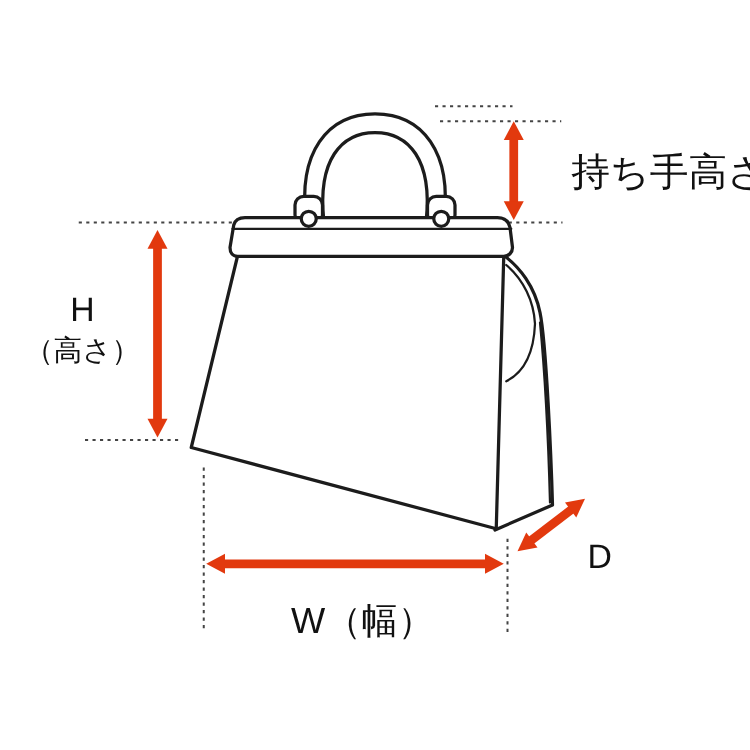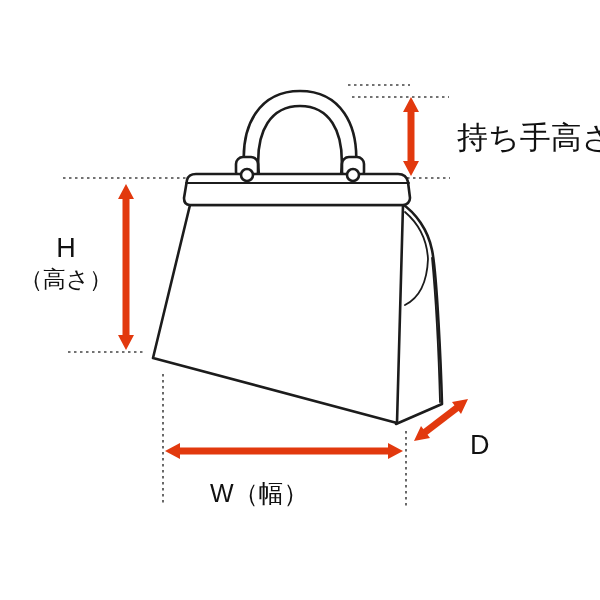--- a/index.html
+++ b/index.html
@@ -18,21 +18,21 @@
   }
   .canvas svg{position:absolute;left:0;top:0;}
   .bag-line{stroke:var(--line-color);stroke-width:2.6;fill:none;stroke-linejoin:round;stroke-linecap:round;}
   .bag-fill{fill:#ffffff;}
   .thin{stroke-width:1.8;}
   .dotted line{stroke:var(--dot-color);stroke-width:1.6;stroke-dasharray:2.5 3.5;fill:none;}
   .arrow-line{stroke:var(--arrow-color);stroke-width:7;fill:none;stroke-linecap:butt;}
   .arrow-head{fill:var(--arrow-color);stroke:none;}
   .label{position:absolute;color:#111;white-space:nowrap;}
   .label .sym{font-size:27px;}
-  .label .cap{font-size:23px;font-family:Liberation Serif, serif;}
+  .label .cap{font-size:23px;}
 </style>
 </head>
 <body>
 
 <div class="canvas">
 
   <svg width="600" height="600" viewBox="0 0 600 600">
 
     <g class="dotted">
       <line x1="348" y1="85" x2="410" y2="85"></line>
@@ -94,19 +94,19 @@
     </g>
   </svg>
 
   <div class="label" style="left:457px;top:117px;font-size:31px;">持ち手高さ</div>
 
   <div class="label" style="left:14px;top:232px;width:104px;text-align:center;line-height:1.25;">
     <div class="sym">H</div>
     <div class="cap">（高さ）</div>
   </div>
 
-  <div class="label" style="left:210px;top:477px;width:160px;text-align:left;font-size:25px;">W（幅）</div>
+  <div class="label" style="left:210px;top:477px;width:160px;text-align:center;font-size:29px;">W（幅）</div>
 
   <div class="label" style="left:462px;top:429px;line-height:1.2;">
     <div class="sym" style="padding-left:8px;">D</div>
   </div>
 
 </div>
 
 </body></html>

